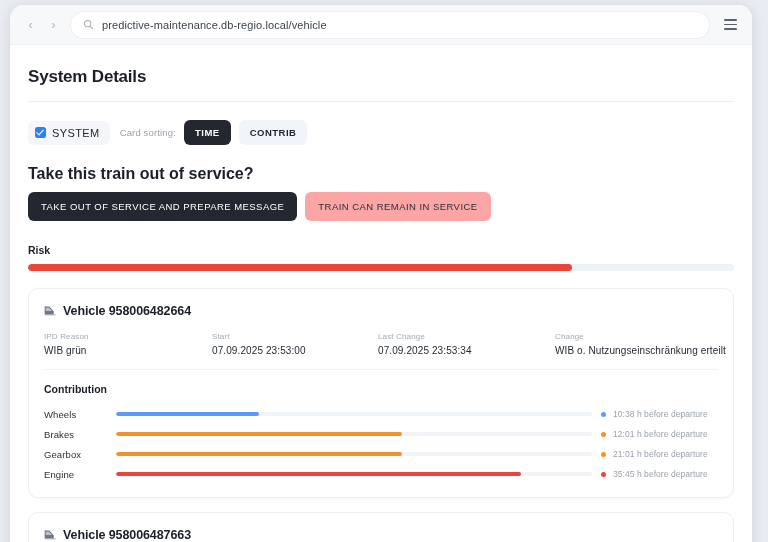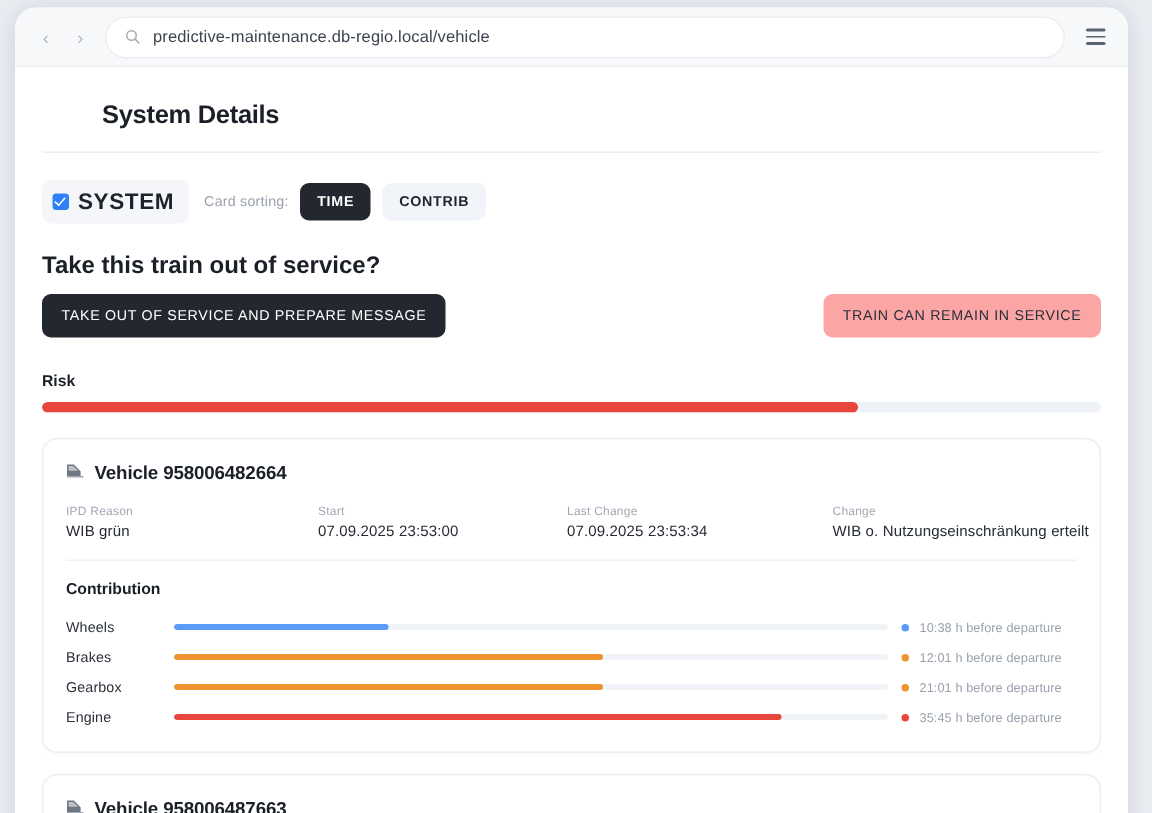--- a/index.html
+++ b/index.html
@@ -92,21 +92,20 @@
   }
 
   .page-inner { padding: 18px 18px 0 18px; }
 
   .page-title {
     font-size: 17px;
     font-weight: bold;
     color: #1b1f27;
     letter-spacing: -.2px;
     padding: 4px 0 14px 0;
-    margin-left: 40px;
   }
 
   .hr { height: 1px; background: #eceef1; }
 
   
   .controls {
     display: flex;
     align-items: center;
     gap: 8px;
     padding: 18px 0 0 0;
@@ -129,21 +128,21 @@
   .cbox::after {
     content: "";
     position: absolute;
     left: 3.4px; top: 1.2px;
     width: 3px; height: 6px;
     border: solid #fff;
     border-width: 0 1.6px 1.6px 0;
     transform: rotate(42deg);
   }
   .chip-label {
-    font-size: 15px; font-weight: bold;
+    font-size: 11px; font-weight: normal;
     color: #1e232c; letter-spacing: .4px;
   }
 
   .sorting-label {
     font-size: 9.5px;
     color: #9aa1ad;
     letter-spacing: .15px;
     margin-left: 2px;
   }
 
@@ -157,21 +156,21 @@
   .seg.active { background: #23272f; color: #ffffff; }
   .seg.idle   { background: #f1f4f9; color: #1e232c; }
 
   
   .question {
     font-size: 16px;
     font-weight: bold;
     color: #1b1f27;
     padding: 20px 0 9px 0;
   }
-  .actions { display: flex; gap: 8px; justify-content: space-between; }
+  .actions { display: flex; gap: 8px; }
   .btn {
     font-size: 9.5px;
     letter-spacing: .45px;
     border-radius: 6px;
     padding: 9px 13px;
     cursor: pointer;
     white-space: nowrap;
   }
   .btn.dark  { background: #23272f; color: #ffffff; }
   .btn.light { background: #fca5a5; color: #2b303a; }

